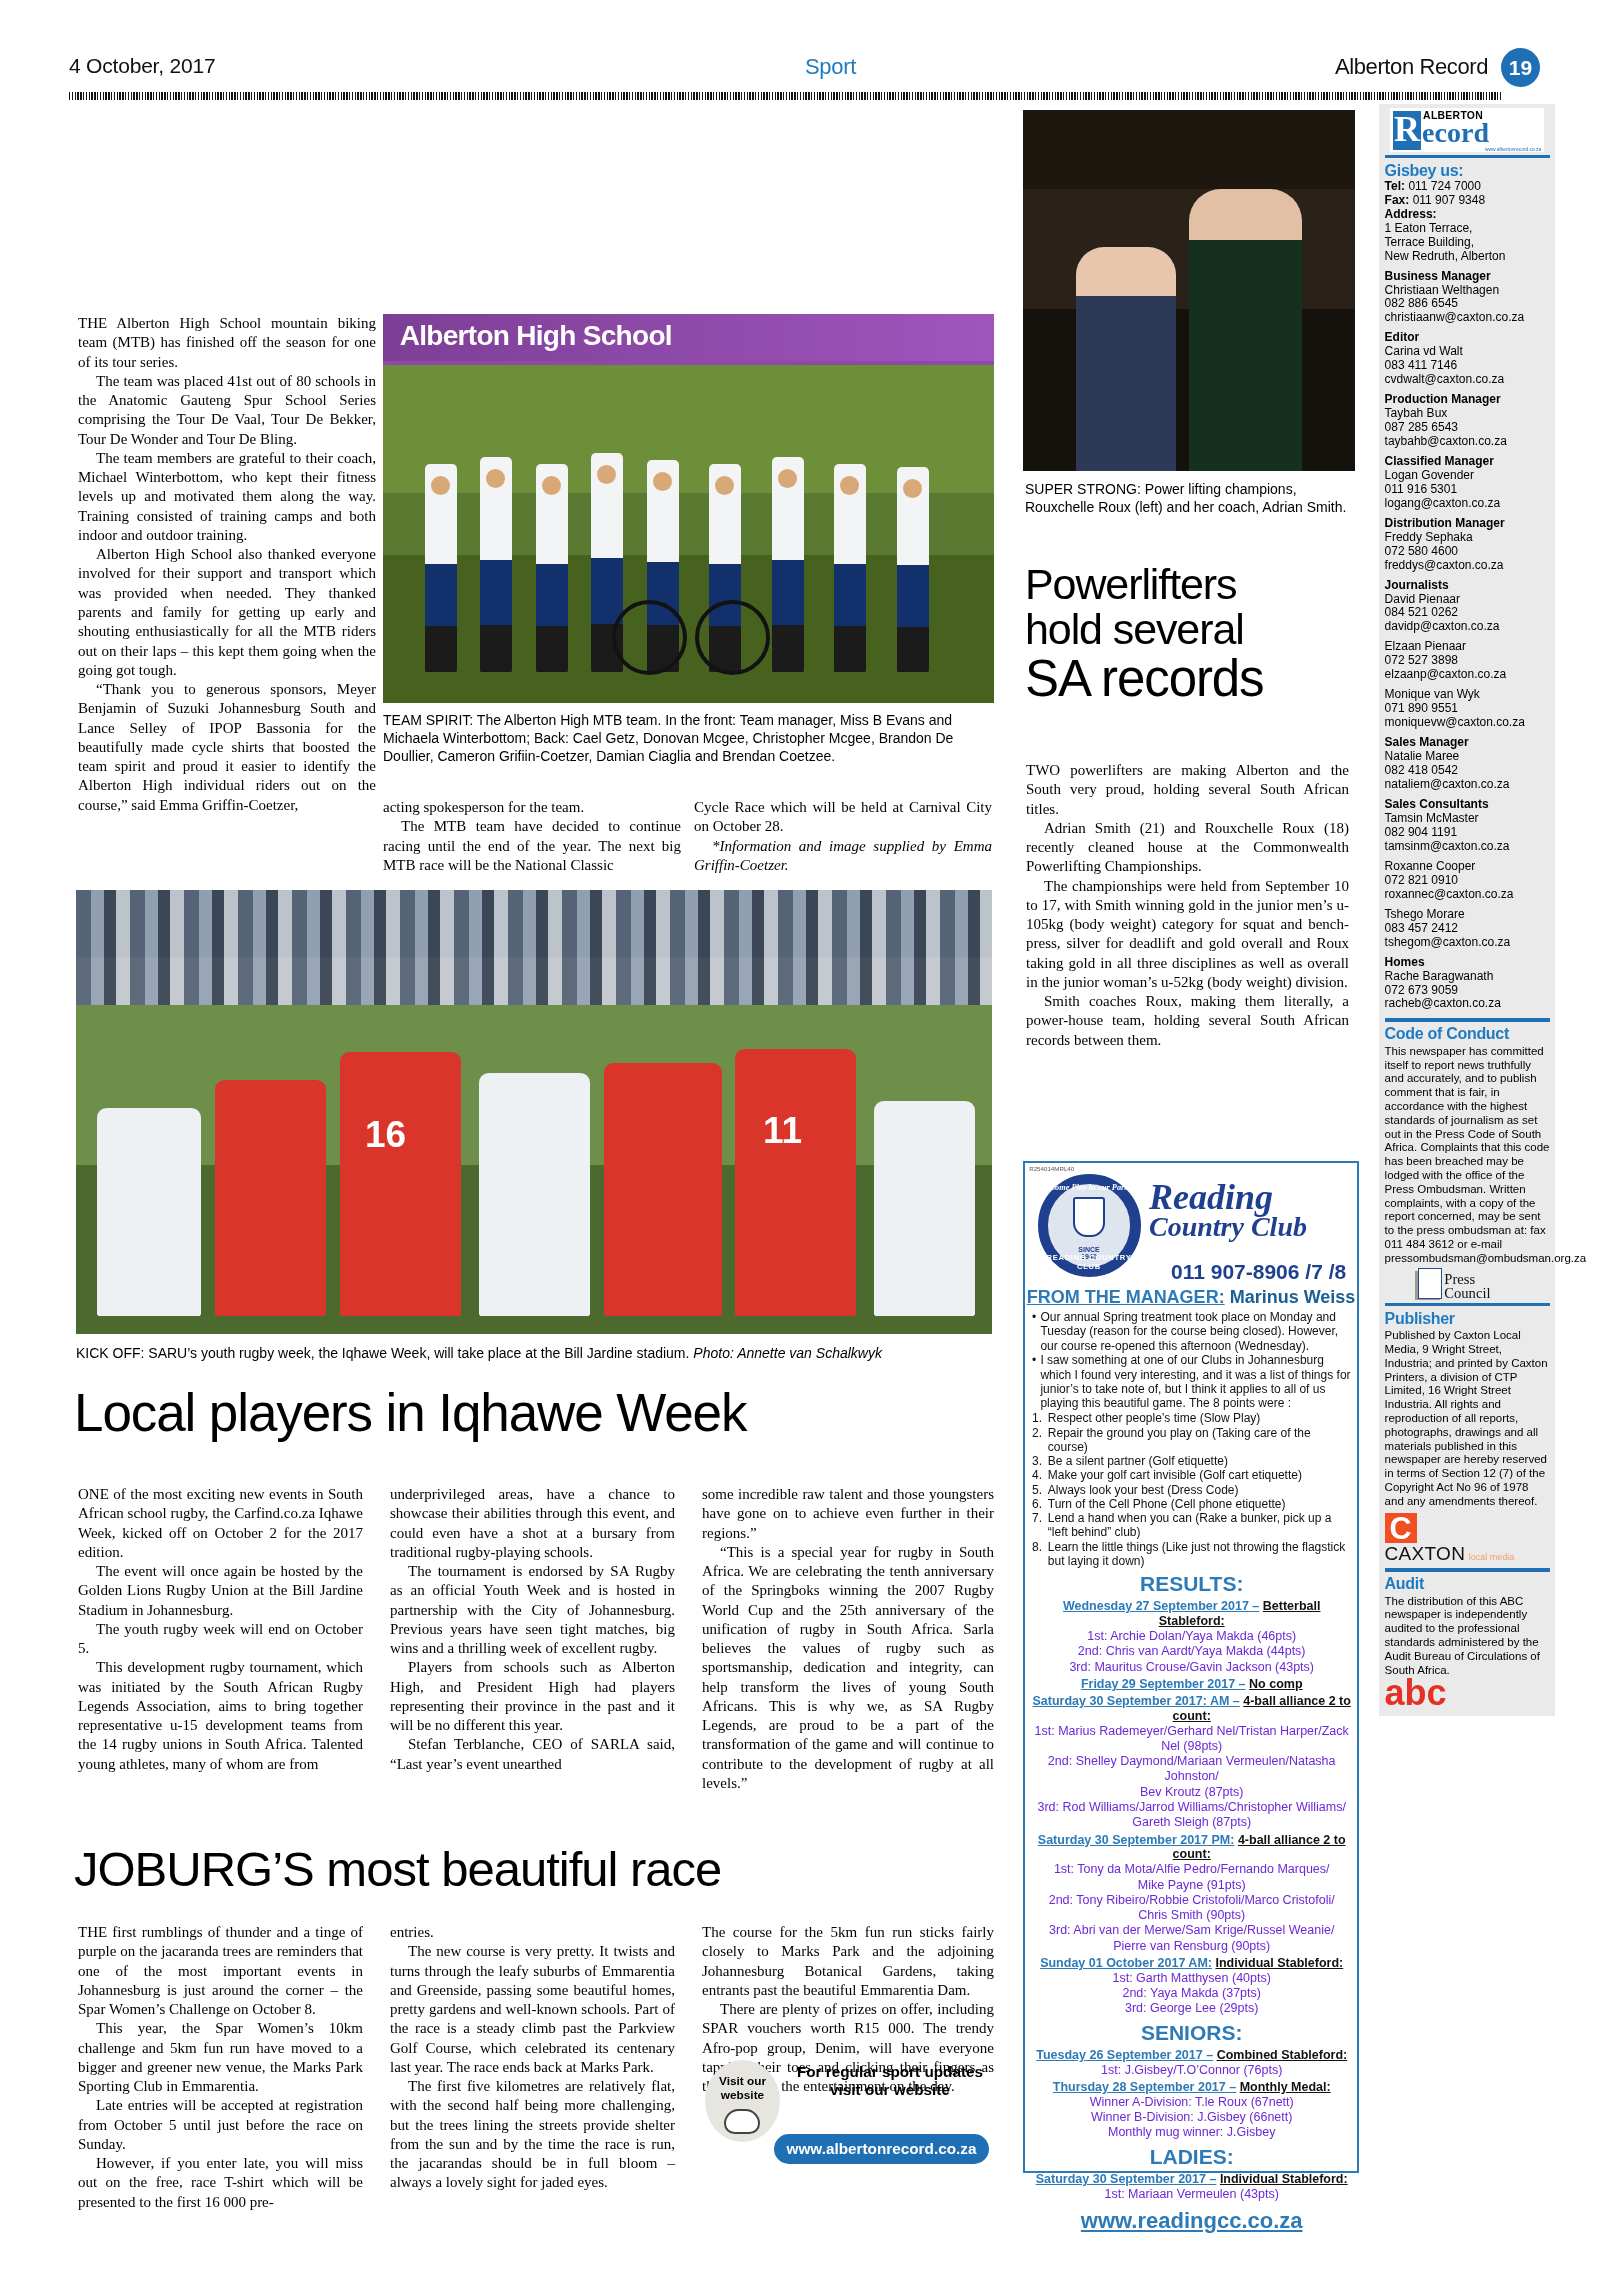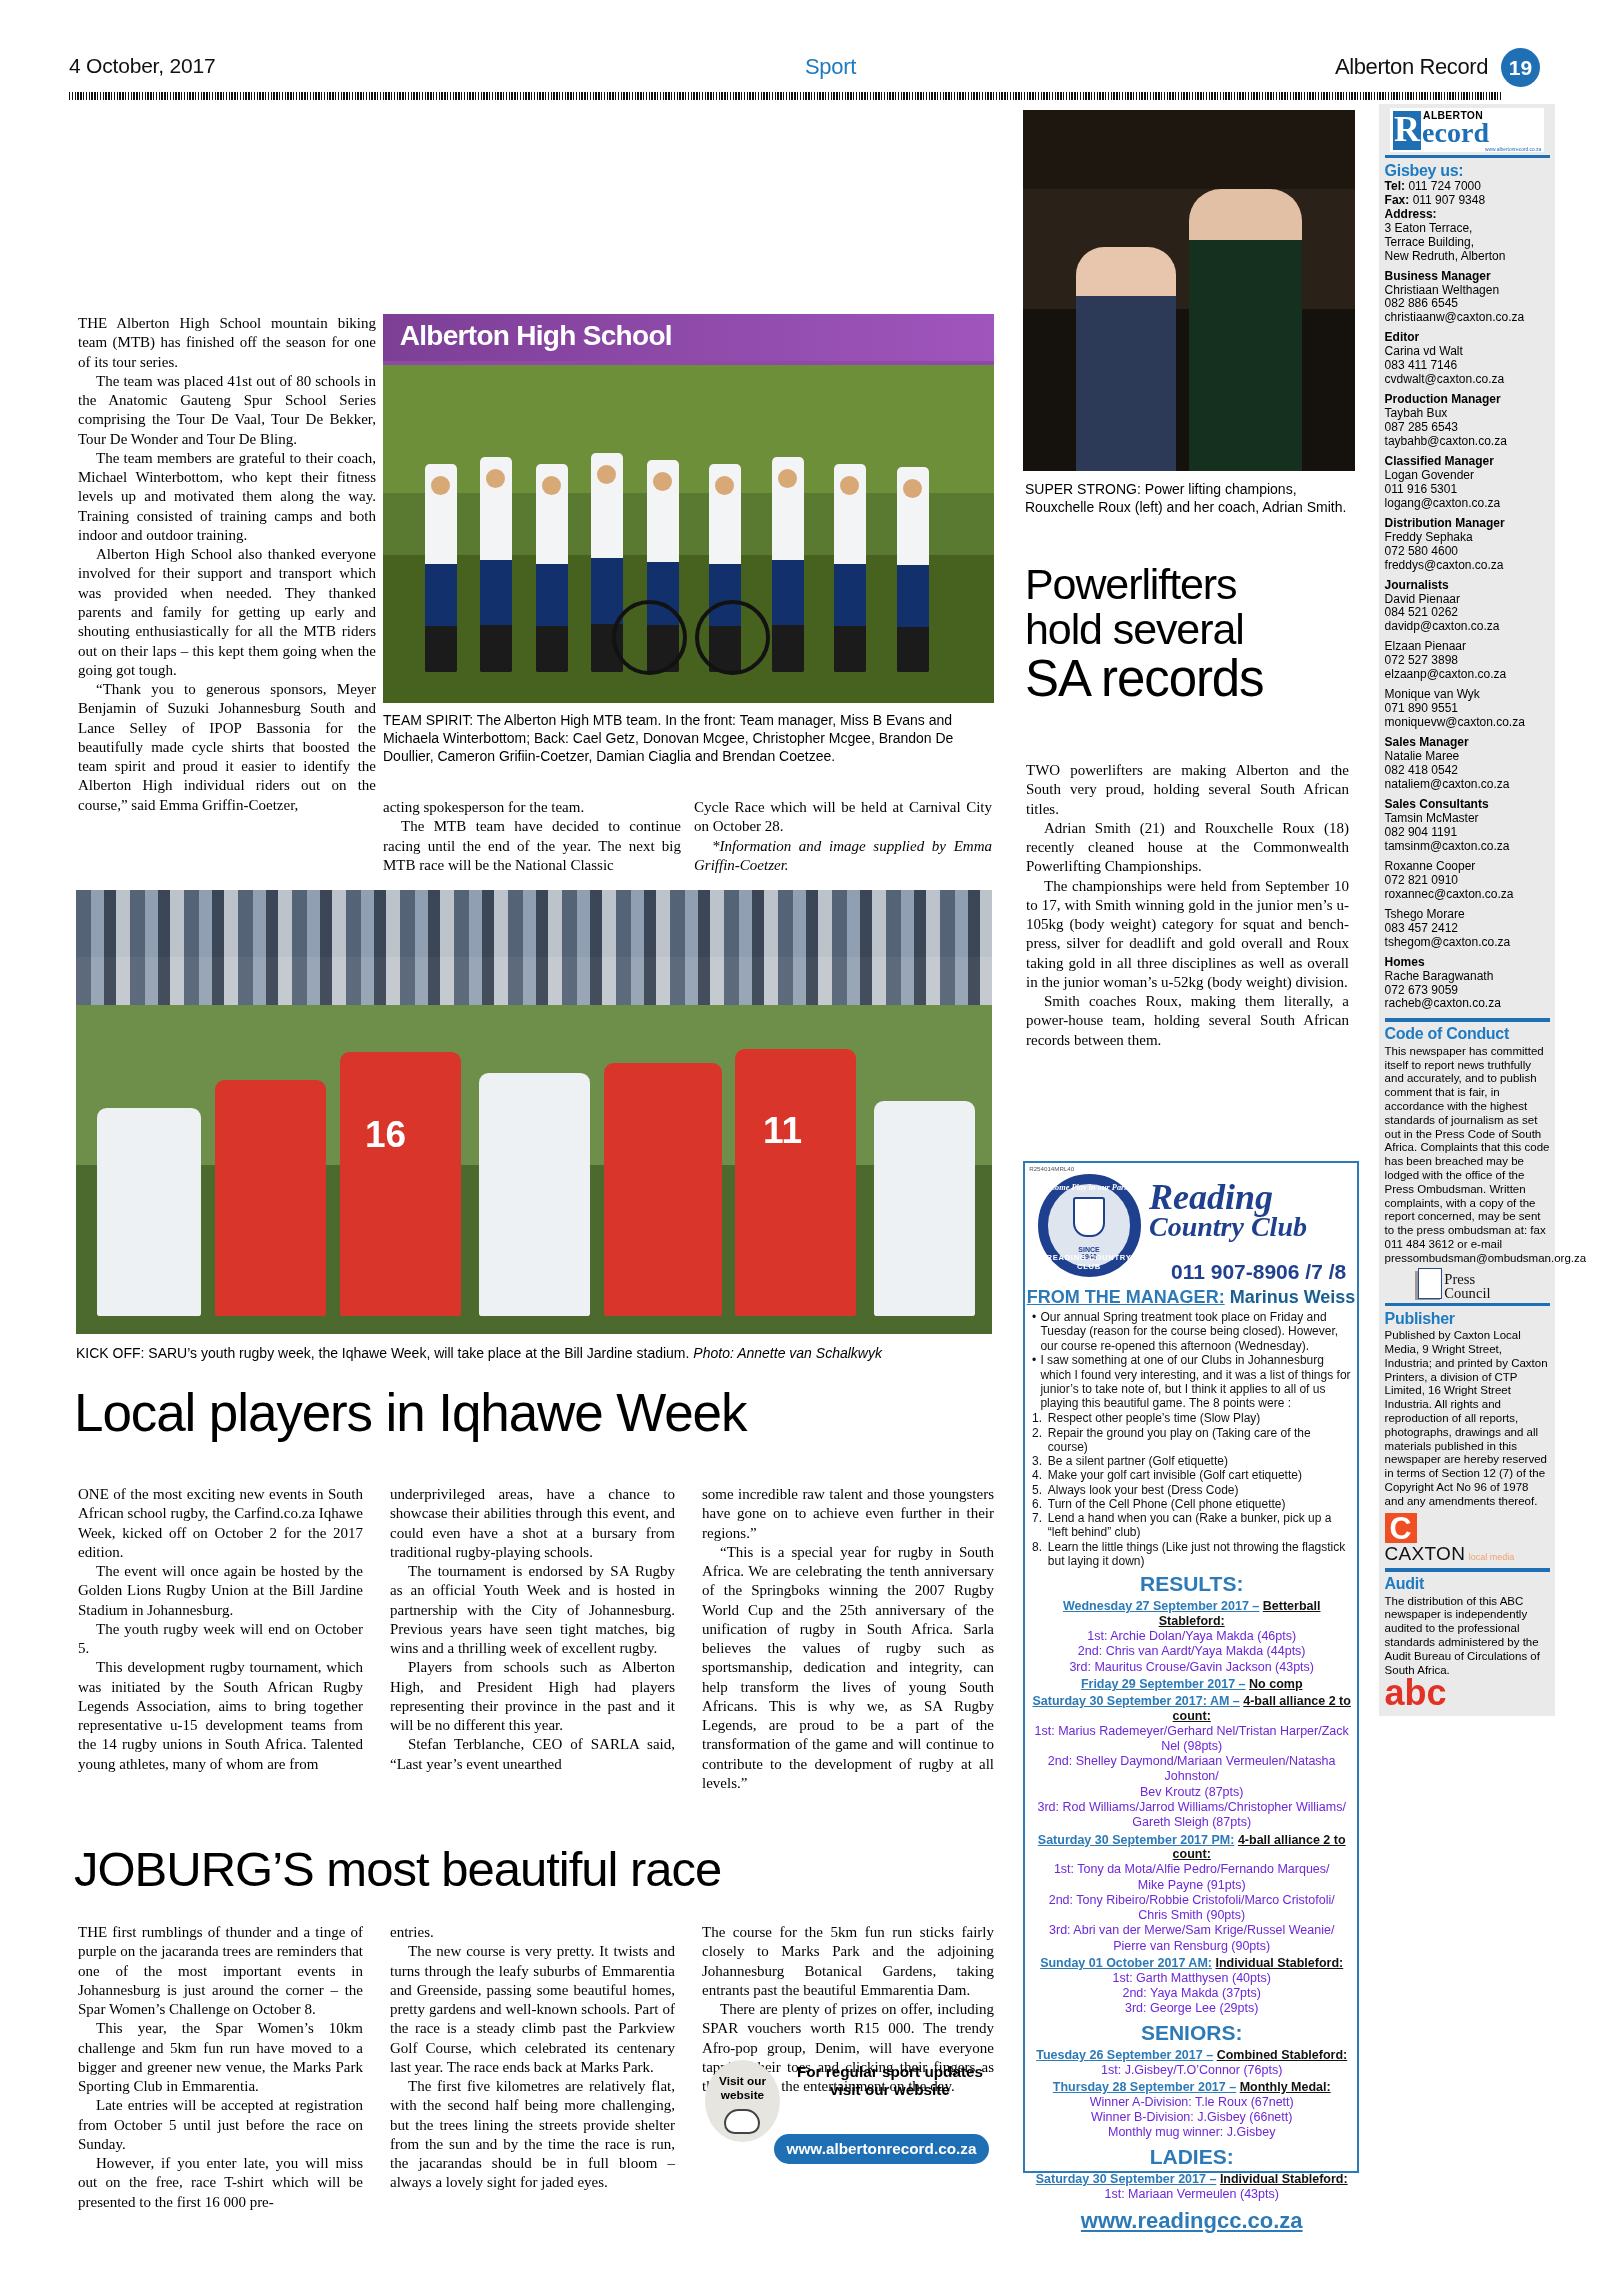--- a/index.html
+++ b/index.html
@@ -267,21 +267,21 @@
     </div>
     <div class="ad-phone">011 907-8906 /7 /8</div>
     <div class="ad-mgr">
       <u>FROM THE MANAGER:</u>
       <span style="color:#1a5f94;">Marinus Weiss</span>
     </div>
 
     <div class="ad-body">
       <div class="bul">
           <div class="d">•</div>
-          <div>Our annual Spring treatment took place on Friday and Tuesday (reason for the course being closed). However, our course re-opened this afternoon (Wednesday).</div>
+          <div>Our annual Spring treatment took place on Monday and Tuesday (reason for the course being closed). However, our course re-opened this afternoon (Wednesday).</div>
         </div>
       <div class="bul">
           <div class="d">•</div>
           <div>I saw something at one of our Clubs in Johannesburg which I found very interesting, and it was a list of things for junior’s to take note of, but I think it applies to all of us playing this beautiful game. The 8 points were :</div>
         </div>
       <div class="num">
           <div class="n">1.</div>
           <div>Respect other people’s time (Slow Play)</div>
         </div>
       <div class="num">
@@ -390,21 +390,21 @@
     <h3>Gisbey us:</h3>
     <div class="k">
       <span>Tel:</span>
       <span style="font-weight:normal">011 724 7000</span>
     </div>
     <div class="k">
       <span>Fax:</span>
       <span style="font-weight:normal">011 907 9348</span>
     </div>
     <div class="k">Address:</div>
-    <div class="v" style="white-space:pre-line">3 Eaton Terrace,
+    <div class="v" style="white-space:pre-line">1 Eaton Terrace,
 Terrace Building,
 New Redruth, Alberton</div>
 
     <div id="staff-list">
         <div class="blk">
           <div class="k">Business Manager</div>
           <div class="v">Christiaan Welthagen</div>
           <div class="v">082 886 6545</div>
           <div class="v">christiaanw@caxton.co.za</div>
         </div>

